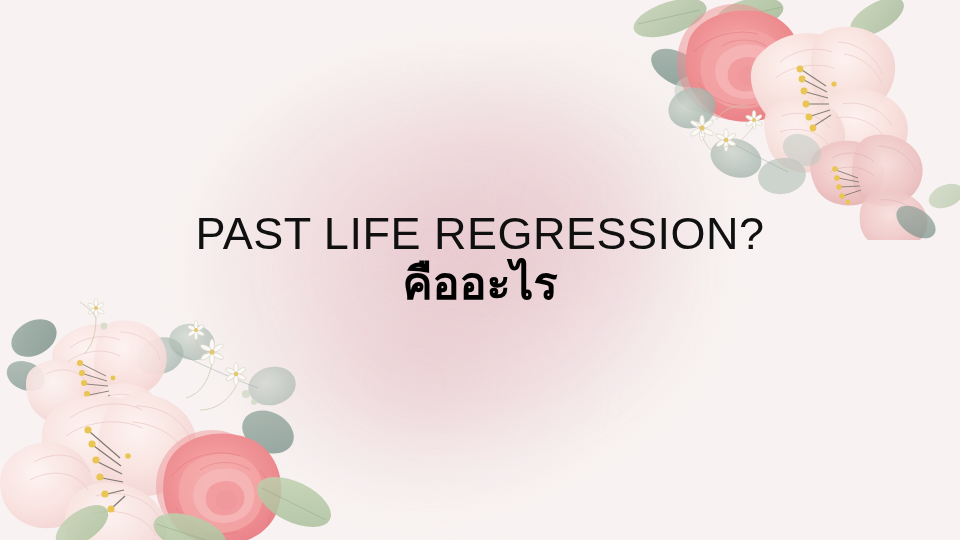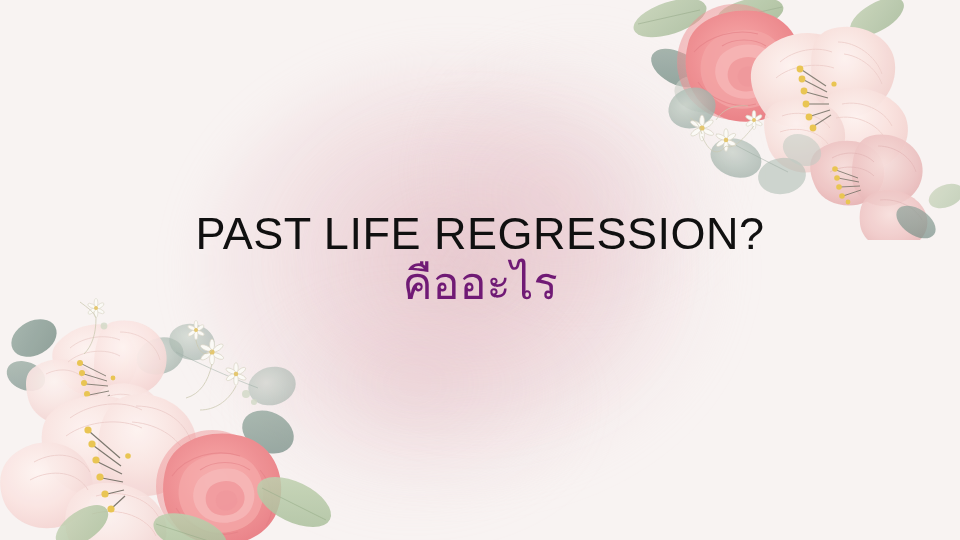--- a/index.html
+++ b/index.html
@@ -84,22 +84,22 @@
     line-height: 1.06;
     letter-spacing: 0.5px;
     font-weight: 400;
     color: #101010;
     white-space: nowrap;
   }
   .title-th {
     margin: 2px 0 0 0;
     font-size: 45px;
     line-height: 1.08;
-    font-weight: 400;
-    color: #701a75;
+    font-weight: 700;
+    color: #000000;
     font-family: "Liberation Sans", "DejaVu Sans", sans-serif;
     white-space: nowrap;
   }
 </style>
 </head>
 <body>
 
 <div id="slide">
 
   <div class="wash wash-a"></div>

